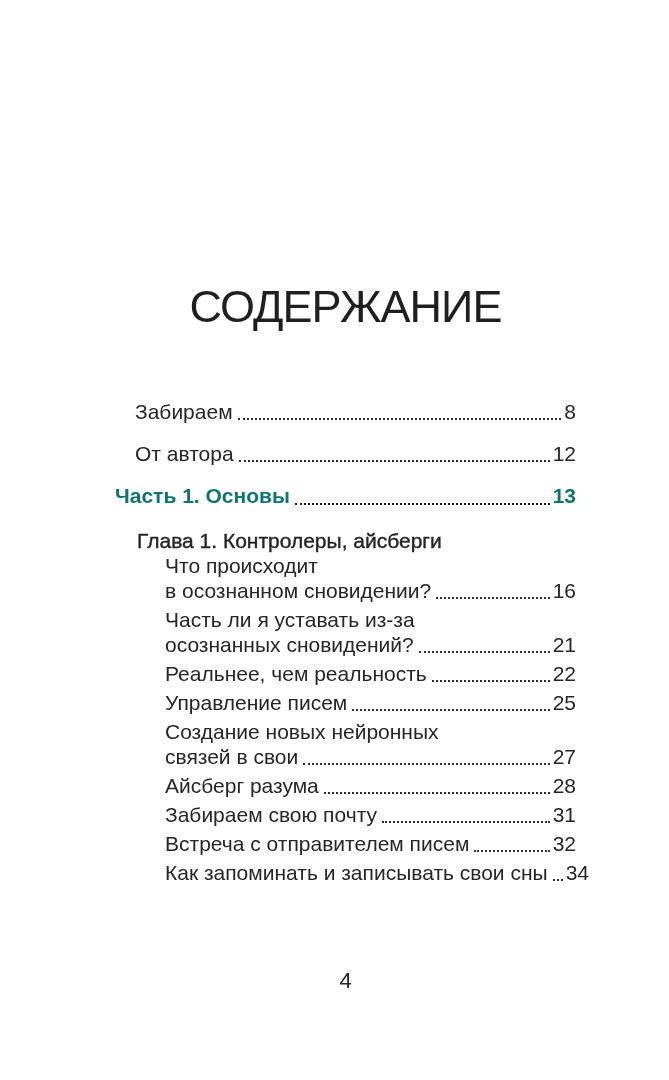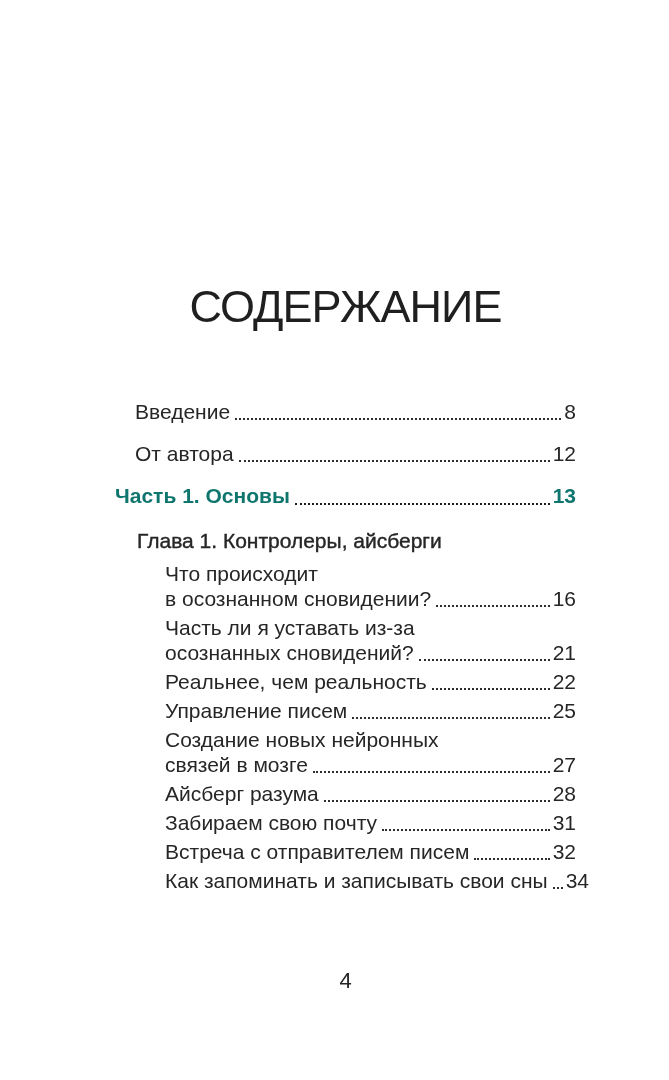--- a/index.html
+++ b/index.html
@@ -31,21 +31,21 @@
   }
   .toc { width: 100%; }
   .entry { margin: 0; }
   .row {
     display: flex;
     font-size: 21px;
     line-height: 25px;
   }
   .entry.intro { margin-left: 20px; margin-bottom: 17px; }
   .entry.part  { margin-top: 14px; margin-bottom: 20px; font-weight: 700; color: #0f766e; }
-  .entry.chapter { margin-left: 22px; margin-bottom: 8px; -webkit-text-stroke: 0.4px #262626; }
+  .entry.chapter { margin-left: 22px; -webkit-text-stroke: 0.4px #262626; }
   .entry.topic { margin-left: 50px; margin-bottom: 4px; }
   .txt { white-space: nowrap; }
   .leader {
     flex: 1 1 auto;
     min-width: 10px;
     align-self: flex-end;
     border-bottom: 2px dotted #2e2e2e;
     margin: 0 3px 4px 5px;
   }
   .entry.part .leader { border-bottom: 2.5px dotted #1c1c1c; margin-bottom: 3px; }
@@ -63,21 +63,21 @@
 </style>
 </head>
 <body>
 
 <div class="page">
   <div class="content">
     <h1 class="title">СОДЕРЖАНИЕ</h1>
     <div class="toc">
         <div class="entry intro">
           <div class="row">
-            <span class="txt">Введение</span>
+            <span class="txt">Забираем</span>
             <span class="leader"></span>
             <span class="pg">8</span>
           </div>
         </div>
         <div class="entry intro">
           <div class="row">
             <span class="txt">От автора</span>
             <span class="leader"></span>
             <span class="pg">12</span>
           </div>
@@ -126,21 +126,21 @@
             <span class="txt">Управление писем</span>
             <span class="leader"></span>
             <span class="pg">25</span>
           </div>
         </div>
         <div class="entry topic">
           <div class="row">
             <span class="txt">Создание новых нейронных</span>
           </div>
           <div class="row">
-            <span class="txt">связей в мозге</span>
+            <span class="txt">связей в свои</span>
             <span class="leader"></span>
             <span class="pg">27</span>
           </div>
         </div>
         <div class="entry topic">
           <div class="row">
             <span class="txt">Айсберг разума</span>
             <span class="leader"></span>
             <span class="pg">28</span>
           </div>

